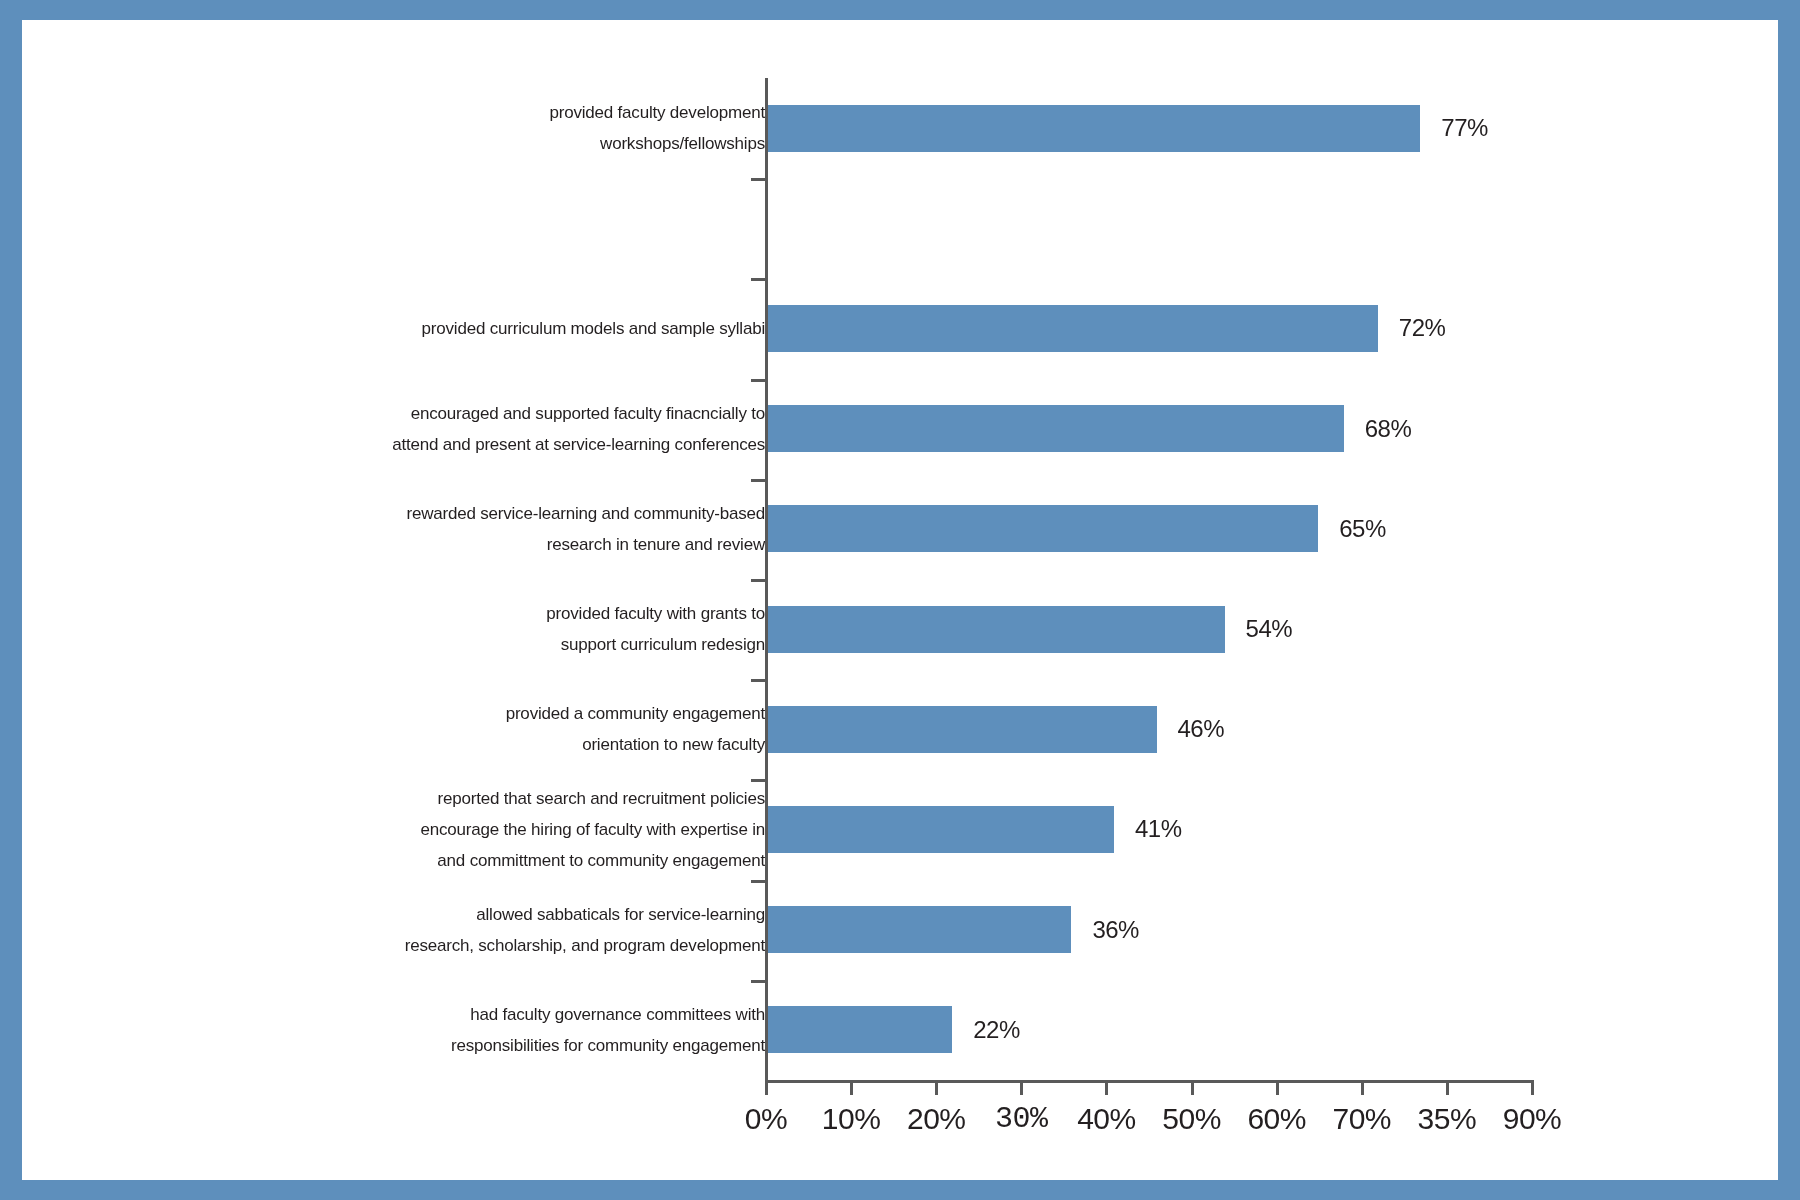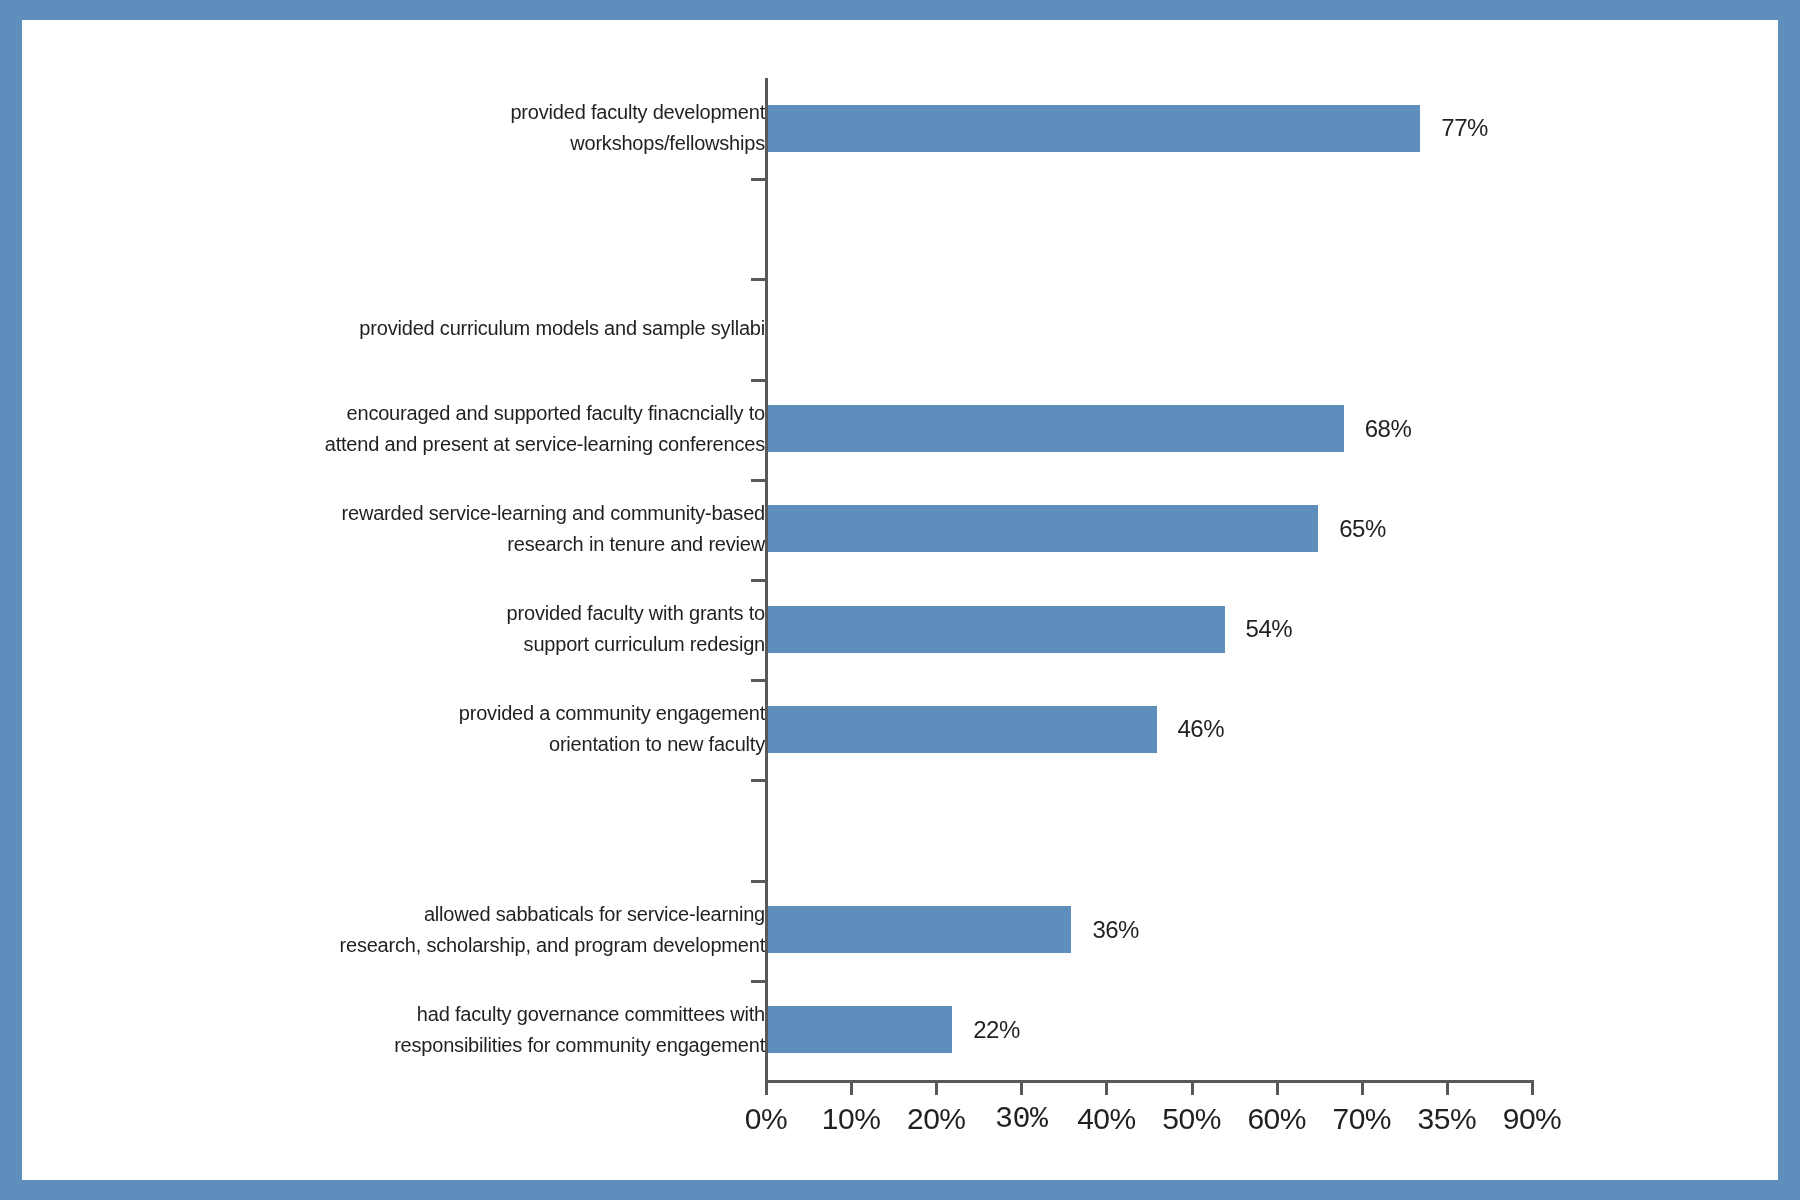--- a/index.html
+++ b/index.html
@@ -57,21 +57,21 @@
     display: flex;
     align-items: center;
   }
 
   .cat-label {
     position: absolute;
     right: 1013px;     
     width: 700px;
     text-align: right;
     color: #231f20;
-    font-size: 20px;
+    font-size: 17px;
     line-height: 31px;
     letter-spacing: -0.2px;
     white-space: pre-line;
   }
 
   .bar-wrap {
     position: absolute;
     left: 743px;
     height: 100%;
     display: flex;
@@ -147,20 +147,24 @@
           <div class="row" style="top: 0px; height: 100.2px;">
             <div class="cat-label">provided faculty development
 workshops/fellowships</div>
             <div class="bar-wrap">
               <div class="bar" style="width: 655.356px; background: rgb(94, 143, 188);"></div>
               <div class="bar-value">77%</div>
             </div>
           </div>
           <div class="row" style="top: 200.4px; height: 100.2px;">
             <div class="cat-label">provided curriculum models and sample syllabi</div>
+            <div class="bar-wrap">
+              <div class="bar" style="width: 612.8px; background: rgb(94, 143, 188);"></div>
+              <div class="bar-value">72%</div>
+            </div>
           </div>
           <div class="row" style="top: 300.6px; height: 100.2px;">
             <div class="cat-label">encouraged and supported faculty finacncially to
 attend and present at service-learning conferences</div>
             <div class="bar-wrap">
               <div class="bar" style="width: 578.756px; background: rgb(94, 143, 188);"></div>
               <div class="bar-value">68%</div>
             </div>
           </div>
           <div class="row" style="top: 400.8px; height: 100.2px;">
@@ -178,20 +182,29 @@
               <div class="bar" style="width: 459.6px; background: rgb(94, 143, 188);"></div>
               <div class="bar-value">54%</div>
             </div>
           </div>
           <div class="row" style="top: 601.2px; height: 100.2px; text-decoration: underline;">
             <div class="cat-label">provided a community engagement
 orientation to new faculty</div>
             <div class="bar-wrap">
               <div class="bar" style="width: 391.511px; background: rgb(94, 143, 188);"></div>
               <div class="bar-value">46%</div>
+            </div>
+          </div>
+          <div class="row" style="top: 701.4px; height: 100.2px;">
+            <div class="cat-label">reported that search and recruitment policies
+encourage the hiring of faculty with expertise in
+and committment to community engagement</div>
+            <div class="bar-wrap">
+              <div class="bar" style="width: 348.956px; background: rgb(94, 143, 188);"></div>
+              <div class="bar-value">41%</div>
             </div>
           </div>
           <div class="row" style="top: 801.6px; height: 100.2px;">
             <div class="cat-label">allowed sabbaticals for service-learning
 research, scholarship, and program development</div>
             <div class="bar-wrap">
               <div class="bar" style="width: 306.4px; background: rgb(94, 143, 188);"></div>
               <div class="bar-value">36%</div>
             </div>
           </div>

